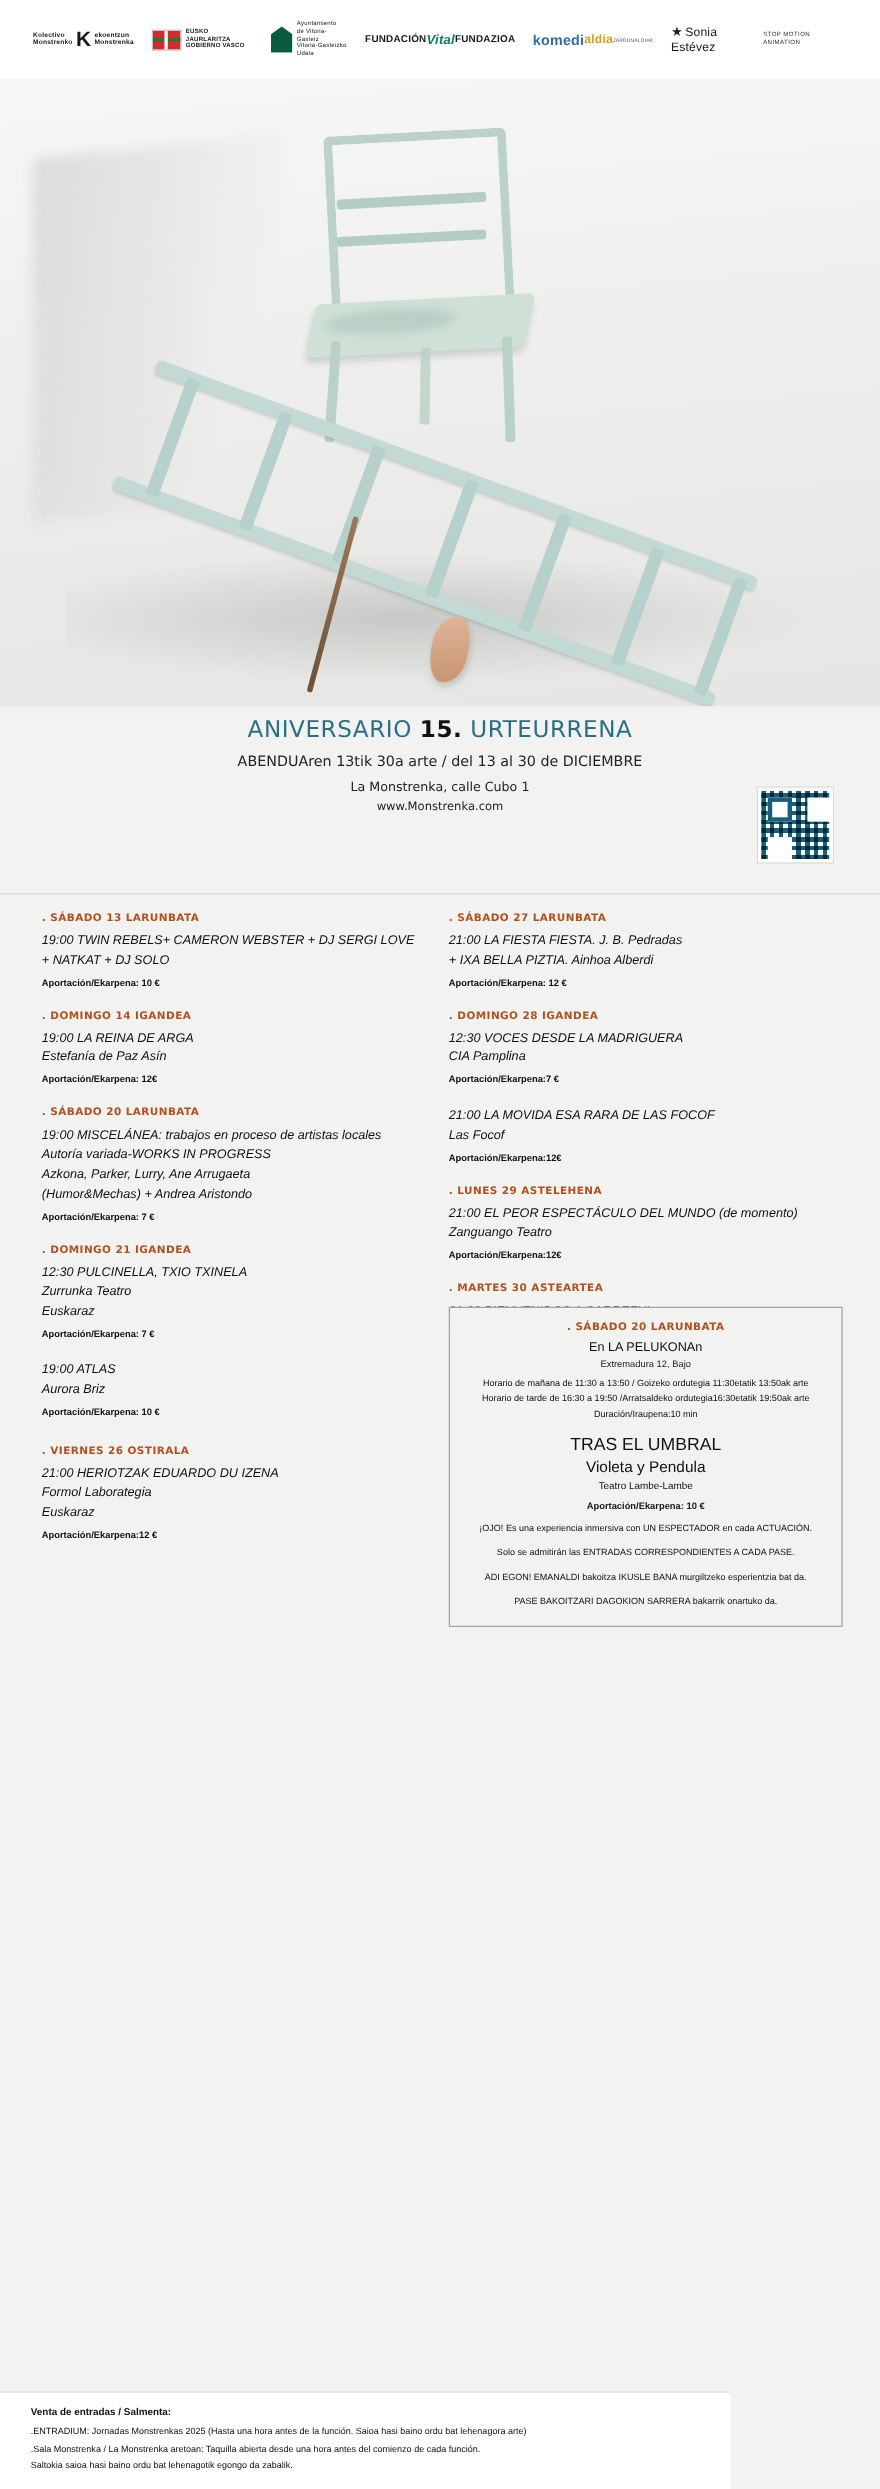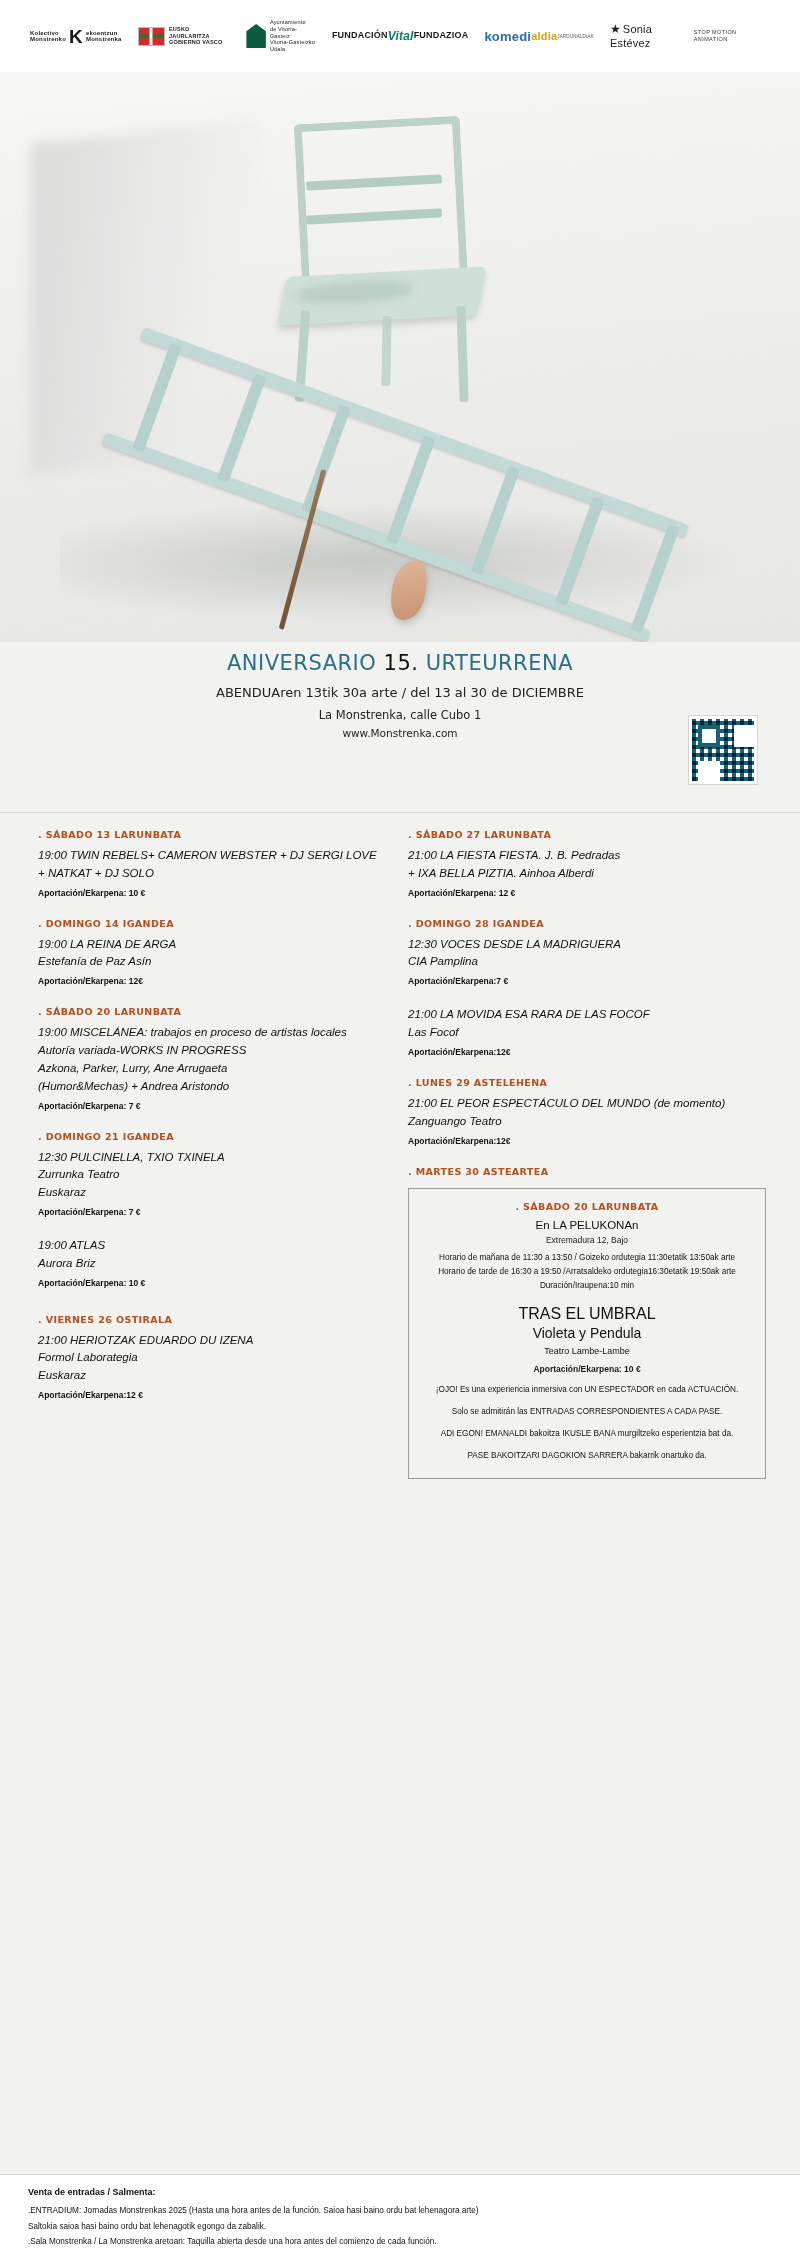--- a/index.html
+++ b/index.html
@@ -212,21 +212,21 @@
   }
   .sub-title {
     font-family: "DejaVu Sans", sans-serif;
     font-size: 21px;
     color: #2a6f86;
     margin-top: 11px;
     letter-spacing: .5px;
   }
   .sub-title .num {
     color: #111;
-    font-weight: normal;
+    font-weight: bold;
     text-align: right;
   }
   .dates {
     font-family: "DejaVu Sans", sans-serif;
     font-size: 13px;
     color: #222;
     margin-top: 10px;
   }
   .venue {
     font-family: "DejaVu Sans", sans-serif;
@@ -327,21 +327,21 @@
     margin-top: 2px;
   }
   .sb-company { font-size: 9px; color: #111; margin-top: 5px; }
   .sb-price { font-size: 8.5px; font-weight: bold; margin-top: 8px; }
   .sb-note { font-size: 8.2px; color: #111; margin-top: 9px; line-height: 1.6; }
 
   
   .footer {
     position: absolute;
     left: 0; bottom: 0;
-    width: 800px;
+    width: 664px;
     padding: 12px 28px 14px;
     box-sizing: border-box;
     background: #ffffff;
     border-top: 1px solid #d4d4d2;
   }
   .footer-title { font-size: 9px; font-weight: bold; color: #111; margin-bottom: 6px; }
   .footer-line { font-size: 8.2px; color: #111; line-height: 1.85; }
 </style>
 </head>
 <body>
@@ -512,17 +512,17 @@
       <div class="sb-note">¡OJO! Es una experiencia inmersiva con UN ESPECTADOR en cada ACTUACIÓN.</div>
       <div class="sb-note">Solo se admitirán las ENTRADAS CORRESPONDIENTES A CADA PASE.</div>
       <div class="sb-note">ADI EGON! EMANALDI bakoitza IKUSLE BANA murgiltzeko esperientzia bat da.</div>
       <div class="sb-note">PASE BAKOITZARI DAGOKION SARRERA bakarrik onartuko da.</div>
     </div>
   </div>
 
   <div class="footer">
     <div class="footer-title">Venta de entradas / Salmenta:</div>
     <div class="footer-line">.ENTRADIUM:  Jornadas Monstrenkas 2025  (Hasta una hora antes de la función. Saioa hasi baino ordu bat lehenagora arte)</div>
+    <div class="footer-line">.Sala Monstrenka / La Monstrenka aretoan: Taquilla abierta desde una hora antes del comienzo de cada función.</div>
     <div class="footer-line">Saltokia saioa hasi baino ordu bat lehenagotik egongo da zabalik.</div>
-    <div class="footer-line">.Sala Monstrenka / La Monstrenka aretoan: Taquilla abierta desde una hora antes del comienzo de cada función.</div>
   </div>
 
 </div>
 
 </body></html>

